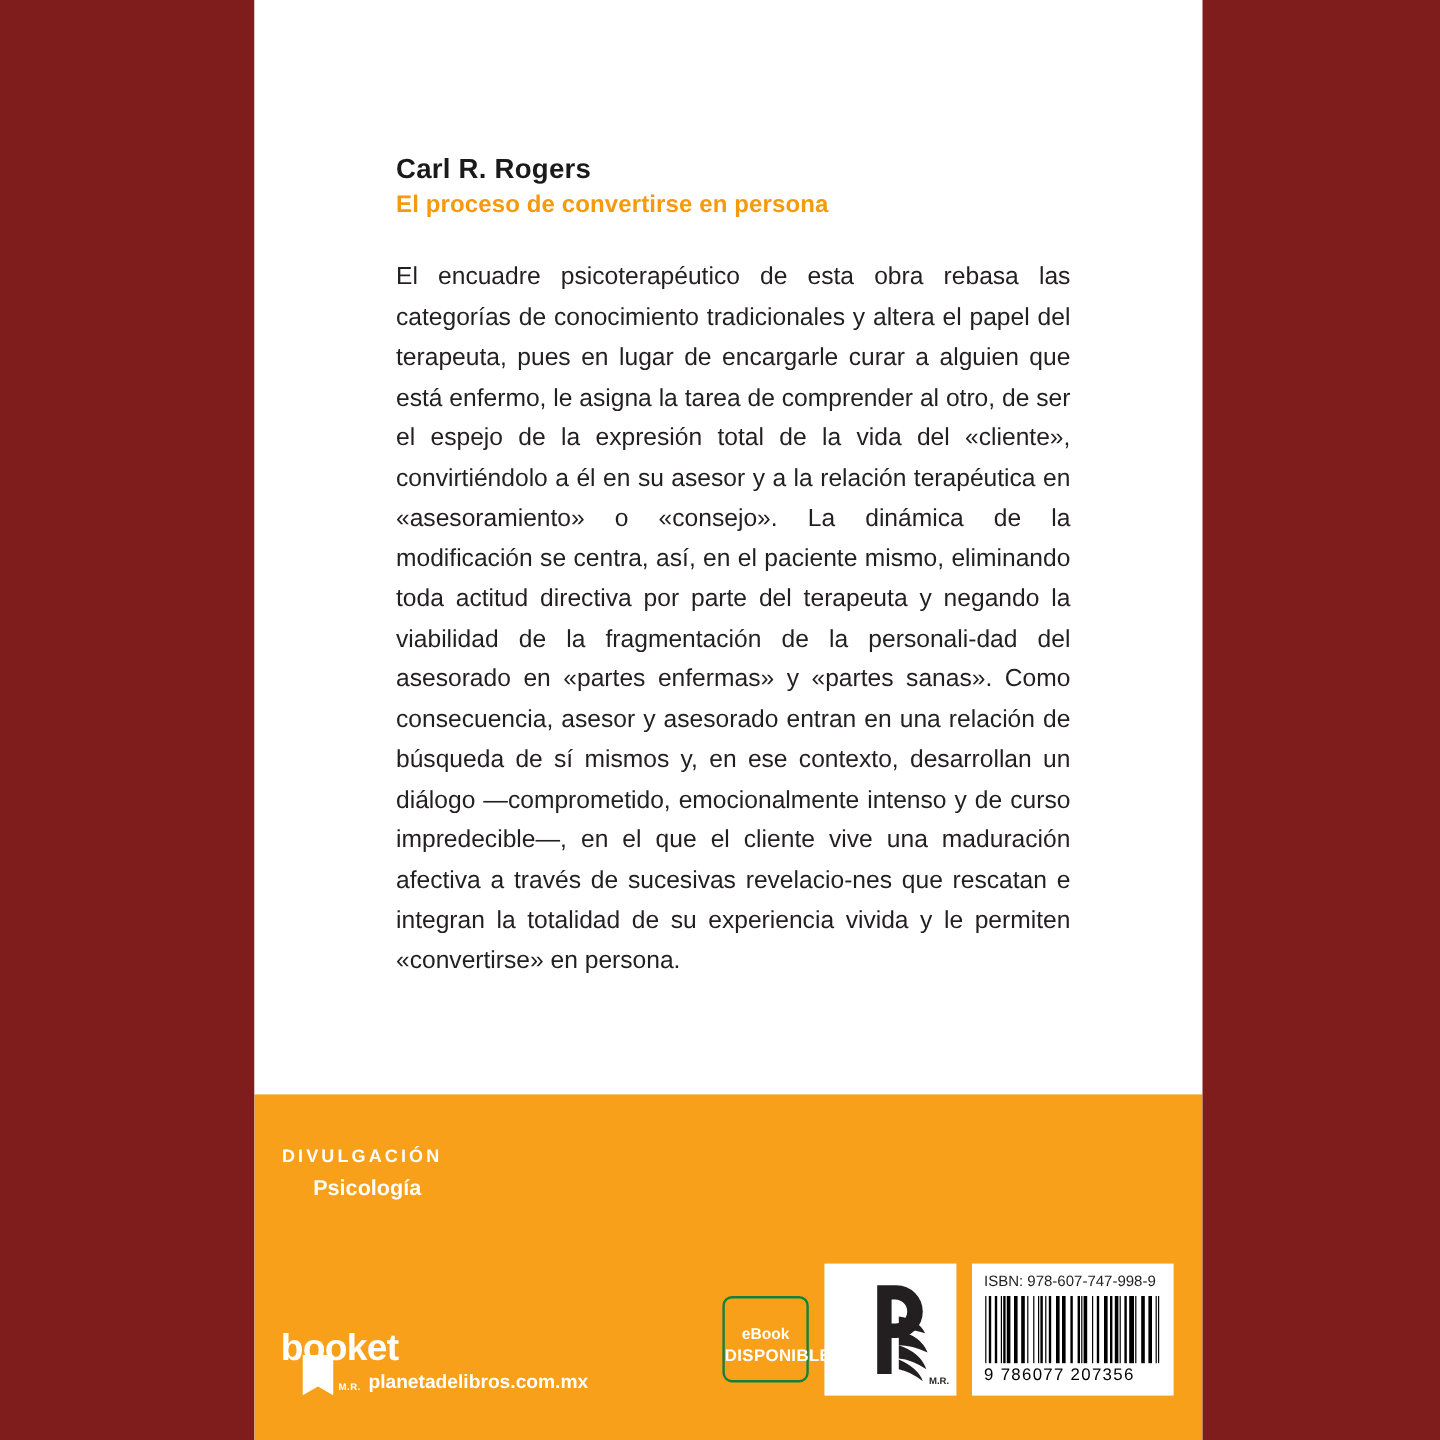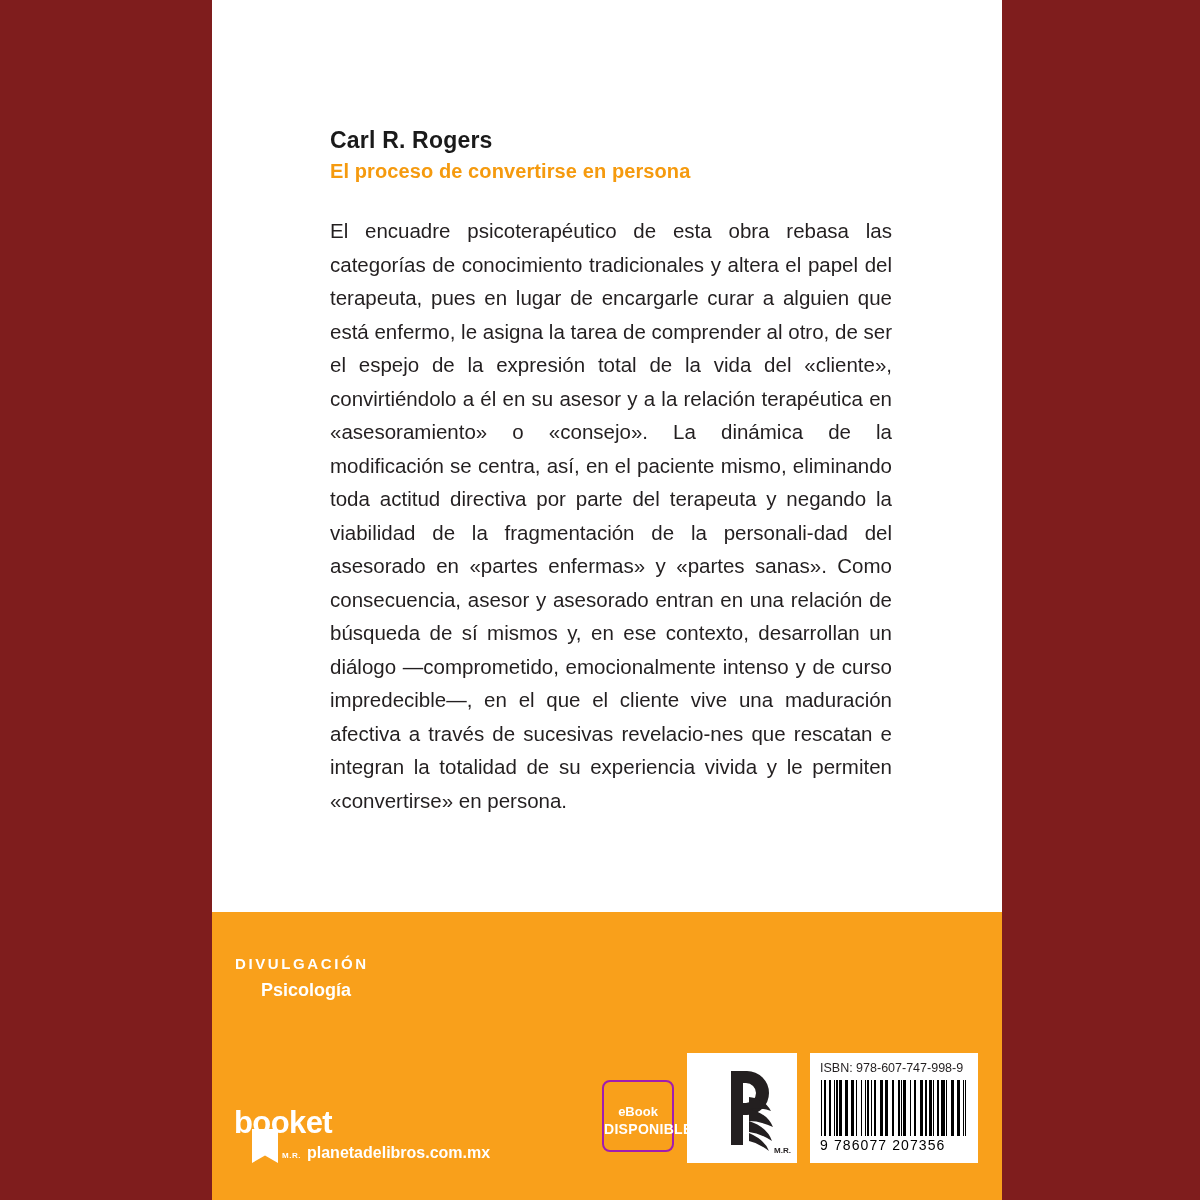--- a/index.html
+++ b/index.html
@@ -151,21 +151,21 @@
     text-align: center;
   }
 
   
   .ebook-badge {
     position: absolute;
     left: 390px;
     top: 168px;
     width: 72px;
     height: 72px;
-    border: 2px solid #a21caf;
+    border: 2px solid #15803d;
     border-radius: 8px;
     box-sizing: border-box;
   }
   .ebook-badge .t1 {
     position: absolute;
     left: 0; right: 0;
     top: 22px;
     text-align: center;
     font-size: 13px;
     font-weight: bold;

